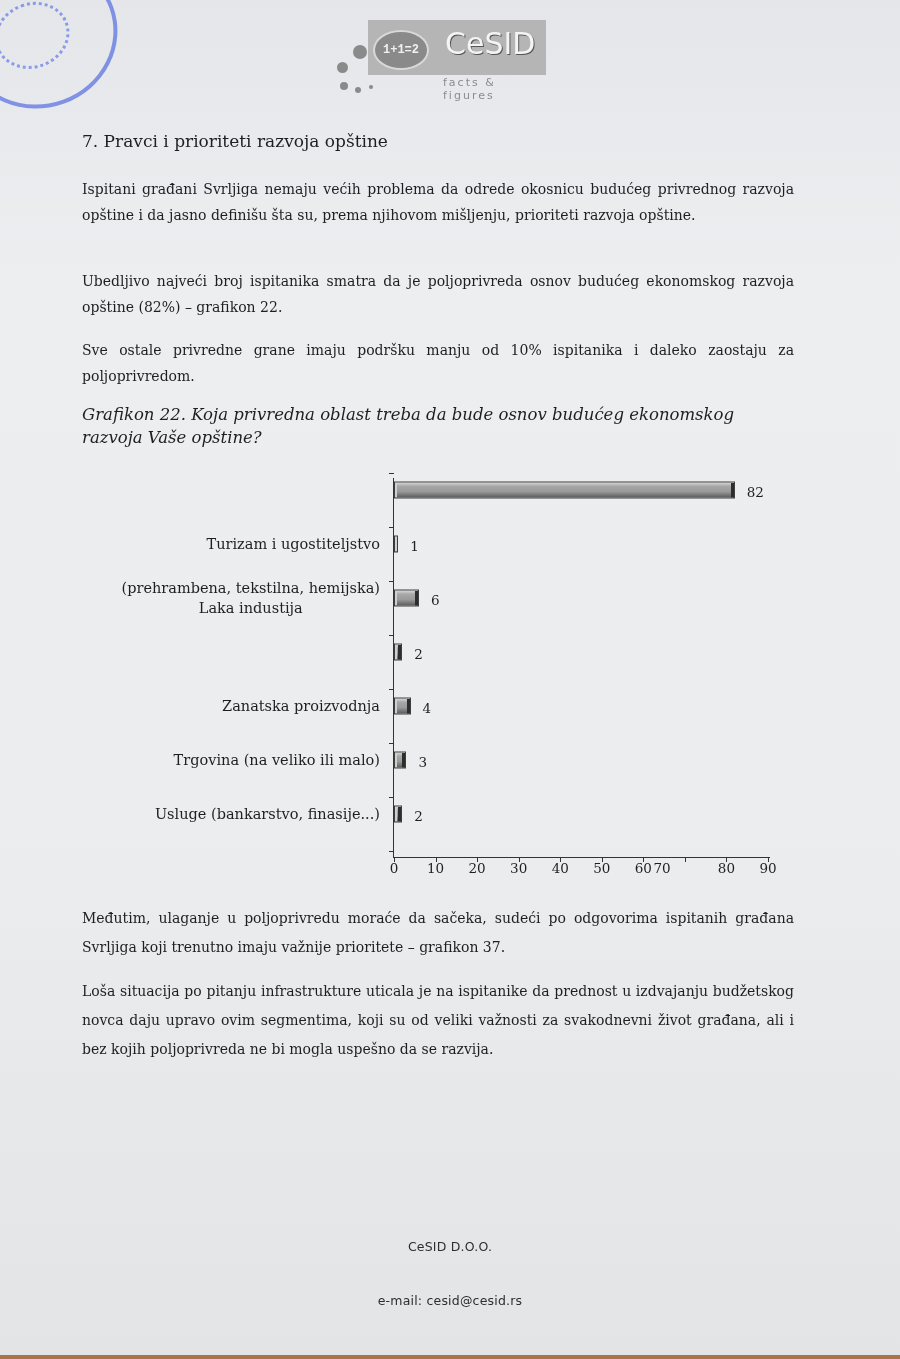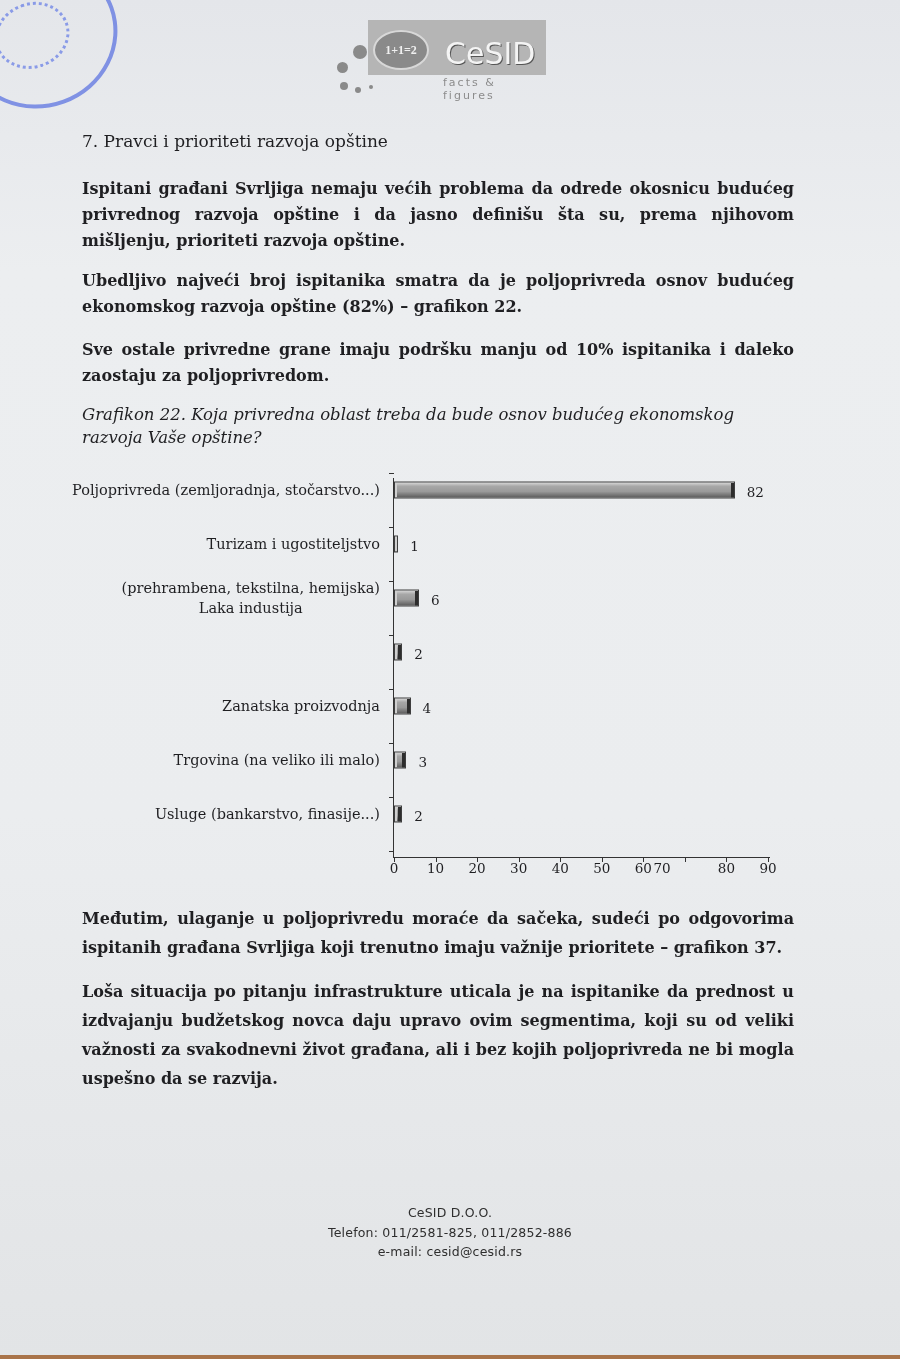--- a/index.html
+++ b/index.html
@@ -18,36 +18,36 @@
     position: absolute; left: 30px; top: 36px; width: 70px; height: 60px;
     border: 3px dotted #5a73e6; border-radius: 50%;
   }
   .logo { position: absolute; left: 335px; top: 20px; width: 215px; height: 75px; }
   .logo-box {
     position: absolute; left: 33px; top: 0; width: 178px; height: 55px; background: #b5b5b5;
   }
   .logo-oval {
     position: absolute; left: 38px; top: 10px; width: 52px; height: 36px; border-radius: 50%;
     background: #8a8a8a; border: 2px solid #d8d8d8; color: #f0f0f0;
-    font-family: Liberation Serif, serif; font-size: 12px; font-weight: bold;
+    font-family: Liberation Mono, monospace; font-size: 12px; font-weight: bold;
     display: flex; align-items: center; justify-content: center;
   }
   .logo-name {
-    position: absolute; left: 110px; top: 16px; font-family: "DejaVu Sans", sans-serif;
+    position: absolute; left: 110px; top: 6px; font-family: "DejaVu Sans", sans-serif;
     font-size: 30px; color: #f4f4f4; text-shadow: 1px 1px 0 #555;
   }
   .logo-tag {
     position: absolute; left: 108px; top: 56px; font-family: "DejaVu Sans", sans-serif;
     font-size: 11px; letter-spacing: 2px; color: #8c8c8c;
   }
   .dot { position: absolute; border-radius: 50%; background: #8a8a8a; }
 
   .content { position: absolute; left: 82px; width: 712px; }
   .h7 { top: 131px; font-size: 17px; }
-  .para { font-size: 16px; line-height: 26px; text-align: justify; margin: 0; font-weight: bold; }
+  .para { font-size: 14px; line-height: 26px; text-align: justify; margin: 0; }
   .p1 { top: 176px; }
   .p2 { top: 268px; }
   .p3 { top: 337px; }
   .caption { top: 403px; font-style: italic; font-size: 16.5px; line-height: 23px; }
   .p4 { top: 904px; line-height: 29px; }
   .p5 { top: 977px; line-height: 29px; }
 
   .chart { position: absolute; left: 0; top: 0; width: 900px; height: 900px; pointer-events: none; }
   .chart * { pointer-events: auto; }
   .cat-label {
@@ -64,21 +64,21 @@
   .y-axis { position: absolute; left: 393px; top: 478px; width: 1px; height: 380px; background: #333; }
   .y-tick { position: absolute; left: 389px; width: 5px; height: 1px; background: #333; }
   .x-axis { position: absolute; left: 393px; top: 857px; width: 377px; height: 1px; background: #333; }
   .x-tick { position: absolute; top: 857px; width: 1px; height: 5px; background: #333; }
   .x-label { position: absolute; top: 860px; font-size: 13.5px; transform: translateX(-50%); }
 
   .footer {
     position: absolute; left: 0; width: 900px; top: 1203px; text-align: center;
     font-family: "DejaVu Sans", sans-serif; font-size: 12.5px; line-height: 19.5px; color: #2e2e2e;
   }
-  .footer div { letter-spacing: .2px; }
+  .footer div { letter-spacing: .2px; margin-top: 34px; }
 </style>
 </head>
 <body>
 
 <div class="stamp">
     <div class="stamp-inner"></div>
   </div>
 
 <div class="logo">
   <div class="dot" style="left:18px;top:25px;width:14px;height:14px;"></div>
@@ -94,23 +94,20 @@
 
 <div class="content h7">7. Pravci i prioriteti razvoja opštine</div>
 <p class="content para p1">Ispitani građani Svrljiga nemaju većih problema da odrede okosnicu budućeg privrednog razvoja opštine i da jasno definišu šta su, prema njihovom mišljenju, prioriteti razvoja opštine.</p>
 <p class="content para p2">Ubedljivo najveći broj ispitanika smatra da je poljoprivreda osnov budućeg ekonomskog razvoja opštine (82%) – grafikon 22.</p>
 <p class="content para p3">Sve ostale privredne grane imaju podršku manju od 10% ispitanika i daleko zaostaju za poljoprivredom.</p>
 <div class="content caption">Grafikon 22. Koja privredna oblast treba da bude osnov budućeg ekonomskog razvoja Vaše opštine?</div>
 
 <div class="chart" id="chart">
   <div class="y-axis"></div>
   <div class="x-axis"></div>
-<div class="cat-label" style="top: 490px;">
-      <div style="text-align: right;">Poljoprivreda (zemljoradnja, stočarstvo...)</div>
-    </div>
     <div class="bar" style="left: 394px; top: 490px; width: 340.756px;"></div>
     <div class="val-label" style="left: 746.756px; top: 492px;">82</div>
     <div class="cat-label" style="top: 544px;">
       <div style="text-align: right;">Turizam i ugostiteljstvo</div>
     </div>
     <div class="bar" style="left: 394px; top: 544px; width: 4.15556px;"></div>
     <div class="val-label" style="left: 410.156px; top: 546px;">1</div>
     <div class="cat-label" style="top: 598px;">
       <div style="text-align: center;">(prehrambena, tekstilna, hemijska)</div>
       <div style="text-align: center;">Laka industija</div>
@@ -162,17 +159,16 @@
     <div class="x-label" style="left: 726.444px;">80</div>
     <div class="x-tick" style="left: 768px;"></div>
     <div class="x-label" style="left: 768px;">90</div>
   </div>
 
 <p class="content para p4">Međutim, ulaganje u poljoprivredu moraće da sačeka, sudeći po odgovorima ispitanih građana Svrljiga koji trenutno imaju važnije prioritete – grafikon 37.</p>
 <p class="content para p5">Loša situacija po pitanju infrastrukture uticala je na ispitanike da prednost u izdvajanju budžetskog novca daju upravo ovim segmentima, koji su od veliki važnosti za svakodnevni život građana, ali i bez kojih poljoprivreda ne bi mogla uspešno da se razvija.</p>
 
 <div class="footer">
   <div>CeSID D.O.O.</div>
-  <div>Telefon: 011/2581-825, 011/2852-886</div>
   <div>e-mail: cesid@cesid.rs</div>
 </div>
 
 <div class="bottom-strip"></div>
 
 </body></html>

